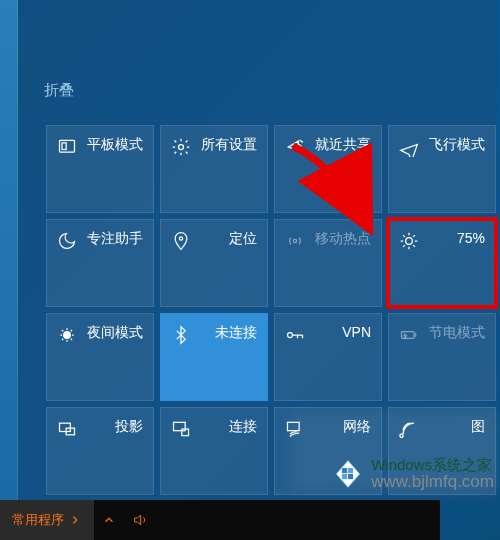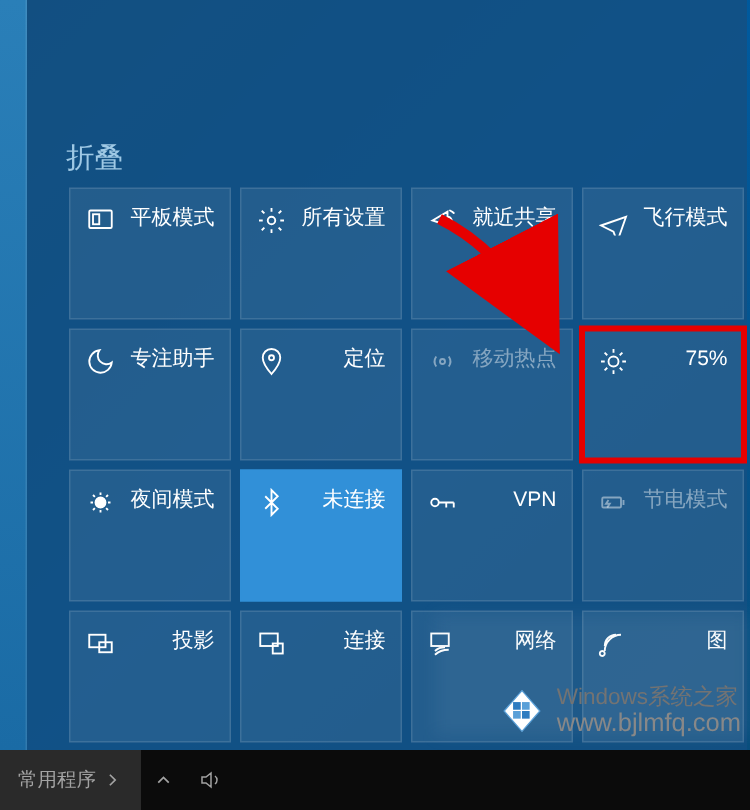--- a/index.html
+++ b/index.html
@@ -23,24 +23,24 @@
       position: absolute;
       left: 18px;
       top: 0;
       width: 480px;
       height: 500px;
       background: rgba(20, 80, 130, 0.85);
       padding-top: 80px;
     }
     .collapse {
       color: #9fc9e5;
-      font-size: 19px;
+      font-size: 15px;
       position: absolute;
       left: 26px;
-      top: 92px;
+      top: 81px;
       cursor: pointer;
     }
     .tiles {
       display: grid;
       grid-template-columns: repeat(4, 108px);
       grid-template-rows: repeat(4, 88px);
       gap: 6px;
       position: absolute;
       left: 28px;
       top: 125px;
@@ -72,26 +72,26 @@
       align-items: center;
     }
     .tile .icon svg { width: 20px; height: 20px; }
     .tile .label {
       font-size: 14px;
       line-height: 1.2;
     }
     .taskbar {
       position: absolute;
       left: 0; bottom: 0;
-      width: 500px;
+      width: 440px;
       height: 40px;
       background: #0b0b0b;
       display: flex;
       align-items: center;
-      color: #a3a3a3;
+      color: #f97316;
       font-size: 13px;
     }
     .taskbar .item {
       padding: 0 12px;
       height: 100%;
       display: flex;
       align-items: center;
       cursor: pointer;
     }
     .taskbar .item.hover { background: #2a2a2a; }
@@ -109,21 +109,21 @@
     .watermark .wm-icon {
       width: 34px; height: 34px;
     }
     .watermark .wm-text {
       display: flex;
       flex-direction: column;
       line-height: 1.1;
     }
     .watermark .wm-title {
       font-size: 15px;
-      color: #737373;
+      color: #14532d;
       font-weight: 500;
     }
     .watermark .wm-sub {
       font-size: 17px;
       color: #888;
     }
     .arrow-overlay {
       position: absolute;
       left: 278px;
       top: 138px;

